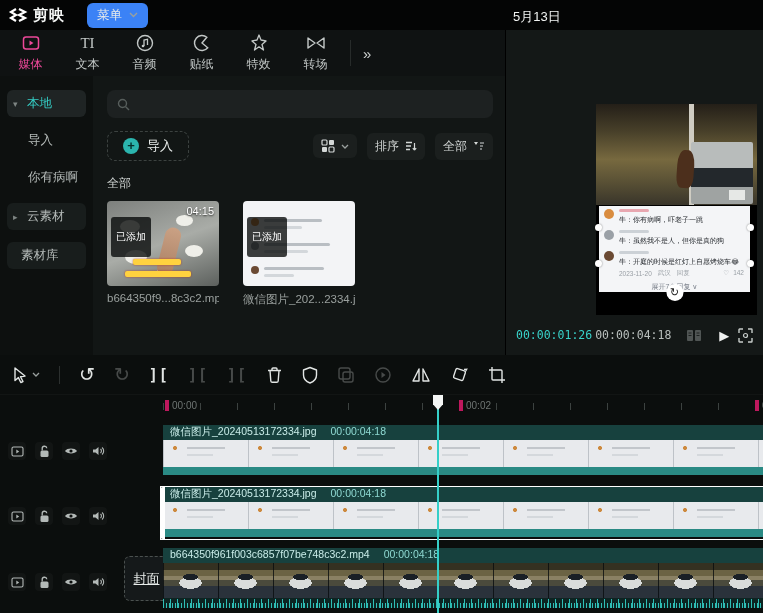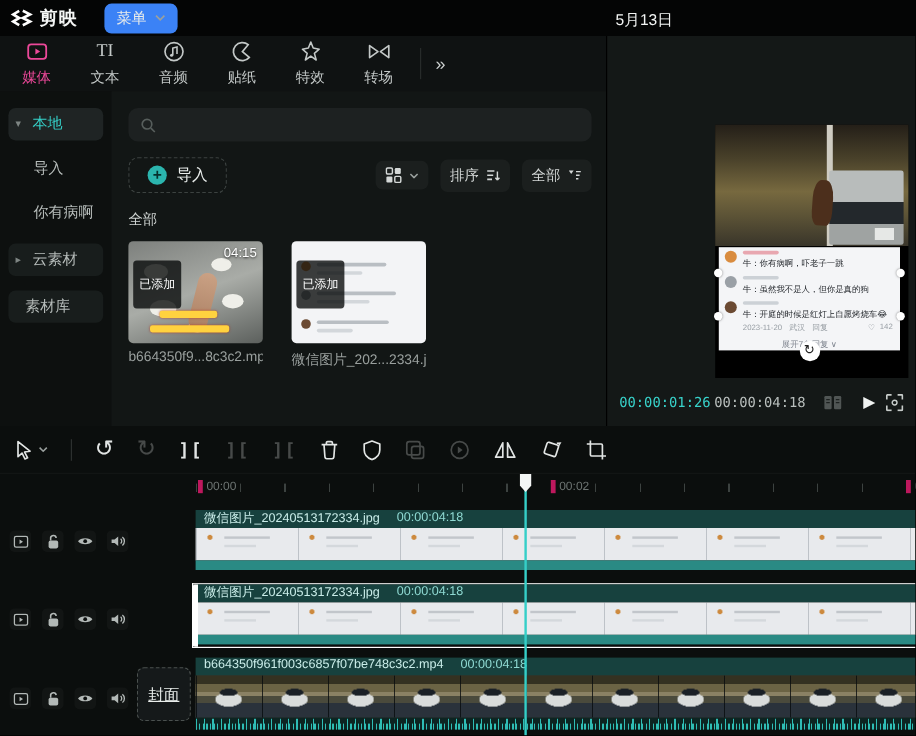--- a/index.html
+++ b/index.html
@@ -115,21 +115,21 @@
      repeating-linear-gradient(90deg,rgba(8,12,14,.8) 0 1px,transparent 1px 55px),
      radial-gradient(12px 5px at 50% 40%,#1a2026 0 60%,transparent 61%),
      radial-gradient(17px 9px at 50% 57%,#d9dcdb 0 65%,transparent 66%),
      linear-gradient(180deg,transparent 0 65%,#2a323b 65%),
      linear-gradient(180deg,#343121 0 20%,#6b6344 20% 38%,#8a8164 38% 48%,transparent 48%);
      background-size:auto,55px 35px,55px 35px,auto,auto;}
   .waveform{height:10px;background-color:#0d2422;background-image:
      repeating-linear-gradient(90deg,#2fbdb5 0 1px,transparent 1px 3px),
      repeating-linear-gradient(90deg,#2fbdb5 0 1px,transparent 1px 7px);
      background-size:100% 5px,100% 9px;background-position:0 100%,0 100%;background-repeat:repeat-x;}
-  .cover-btn{position:absolute;left:114px;top:135px;width:45px;height:45px;background:#15191a;border:1px dashed #4b514f;border-radius:6px;display:flex;align-items:center;justify-content:center;font-size:13px;color:#e9edeb;text-decoration:underline;}
+  .cover-btn{position:absolute;left:124px;top:135px;width:45px;height:45px;background:#15191a;border:1px dashed #4b514f;border-radius:6px;display:flex;align-items:center;justify-content:center;font-size:13px;color:#e9edeb;text-decoration:underline;}
   .playhead{position:absolute;left:433px;top:40px;width:10px;height:15px;background:#f4f6f5;clip-path:polygon(0 0,100% 0,100% 62%,50% 100%,0 62%);z-index:51;}
   .ph-line{position:absolute;left:437px;top:52px;bottom:0;width:2px;background:#35cfc8;z-index:50;}
   svg{display:block;}
 </style>
 </head>
 <body>
 
 <div class="app">
 
   <div class="topbar">

